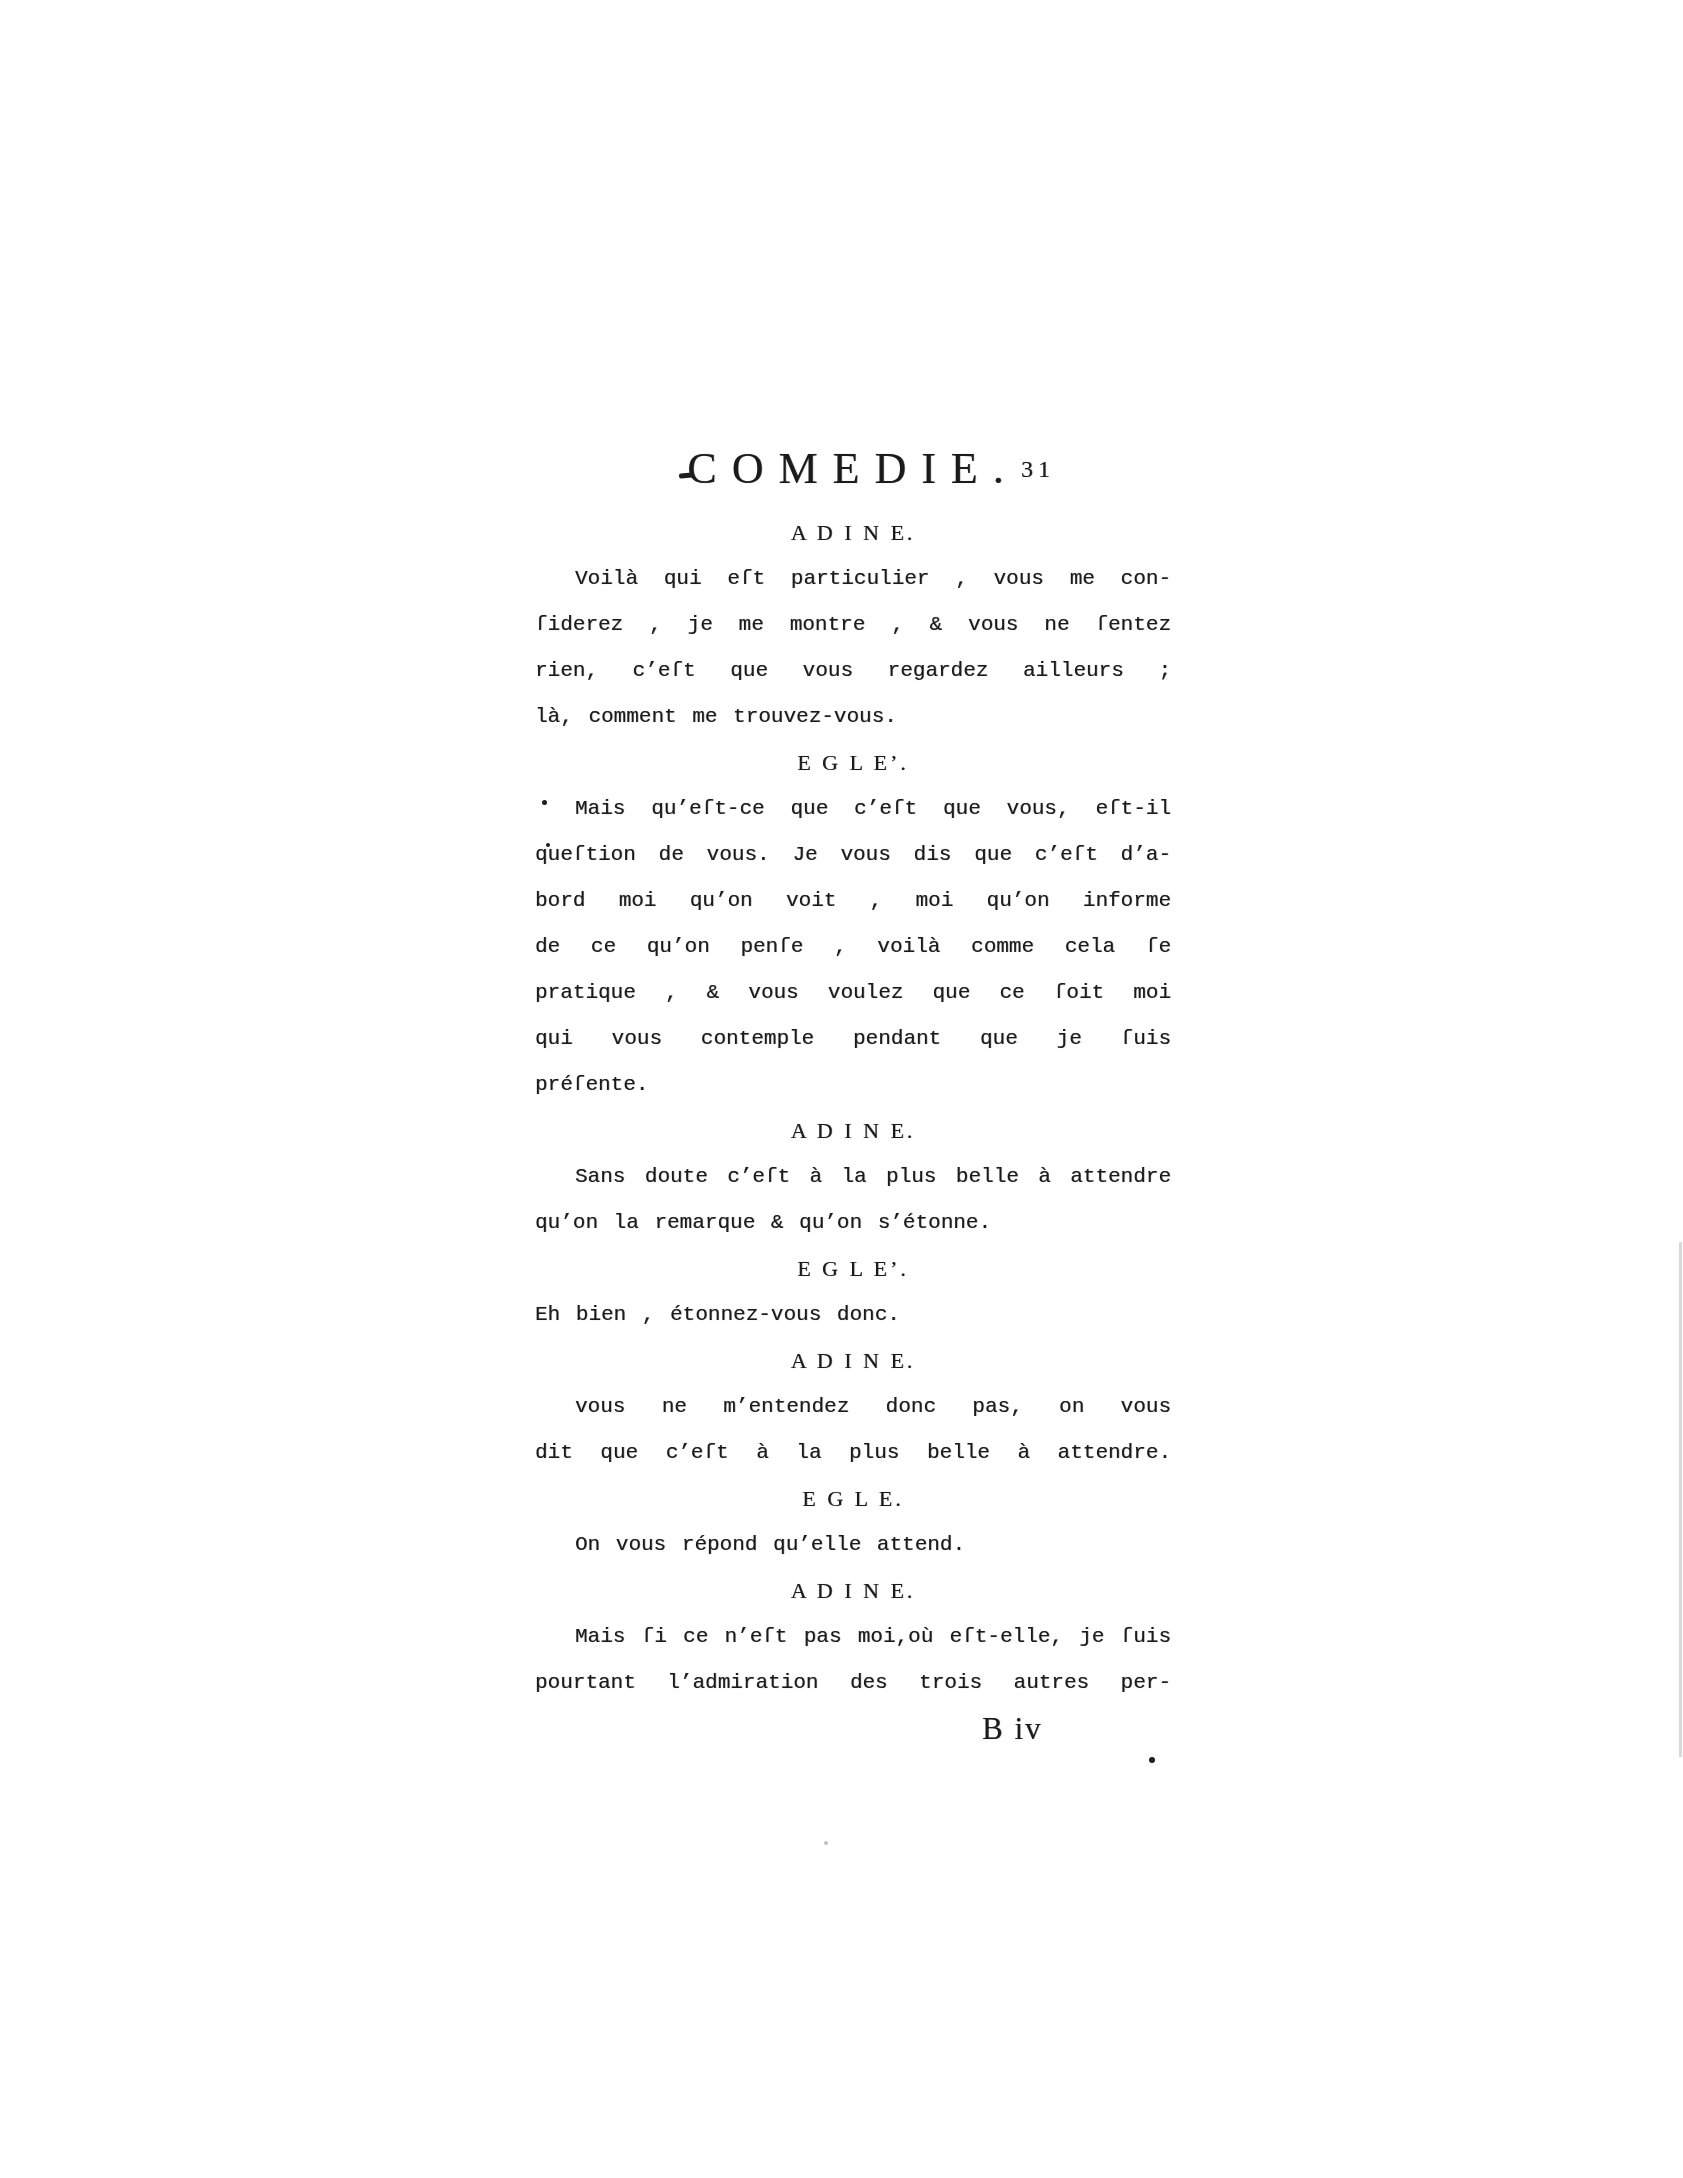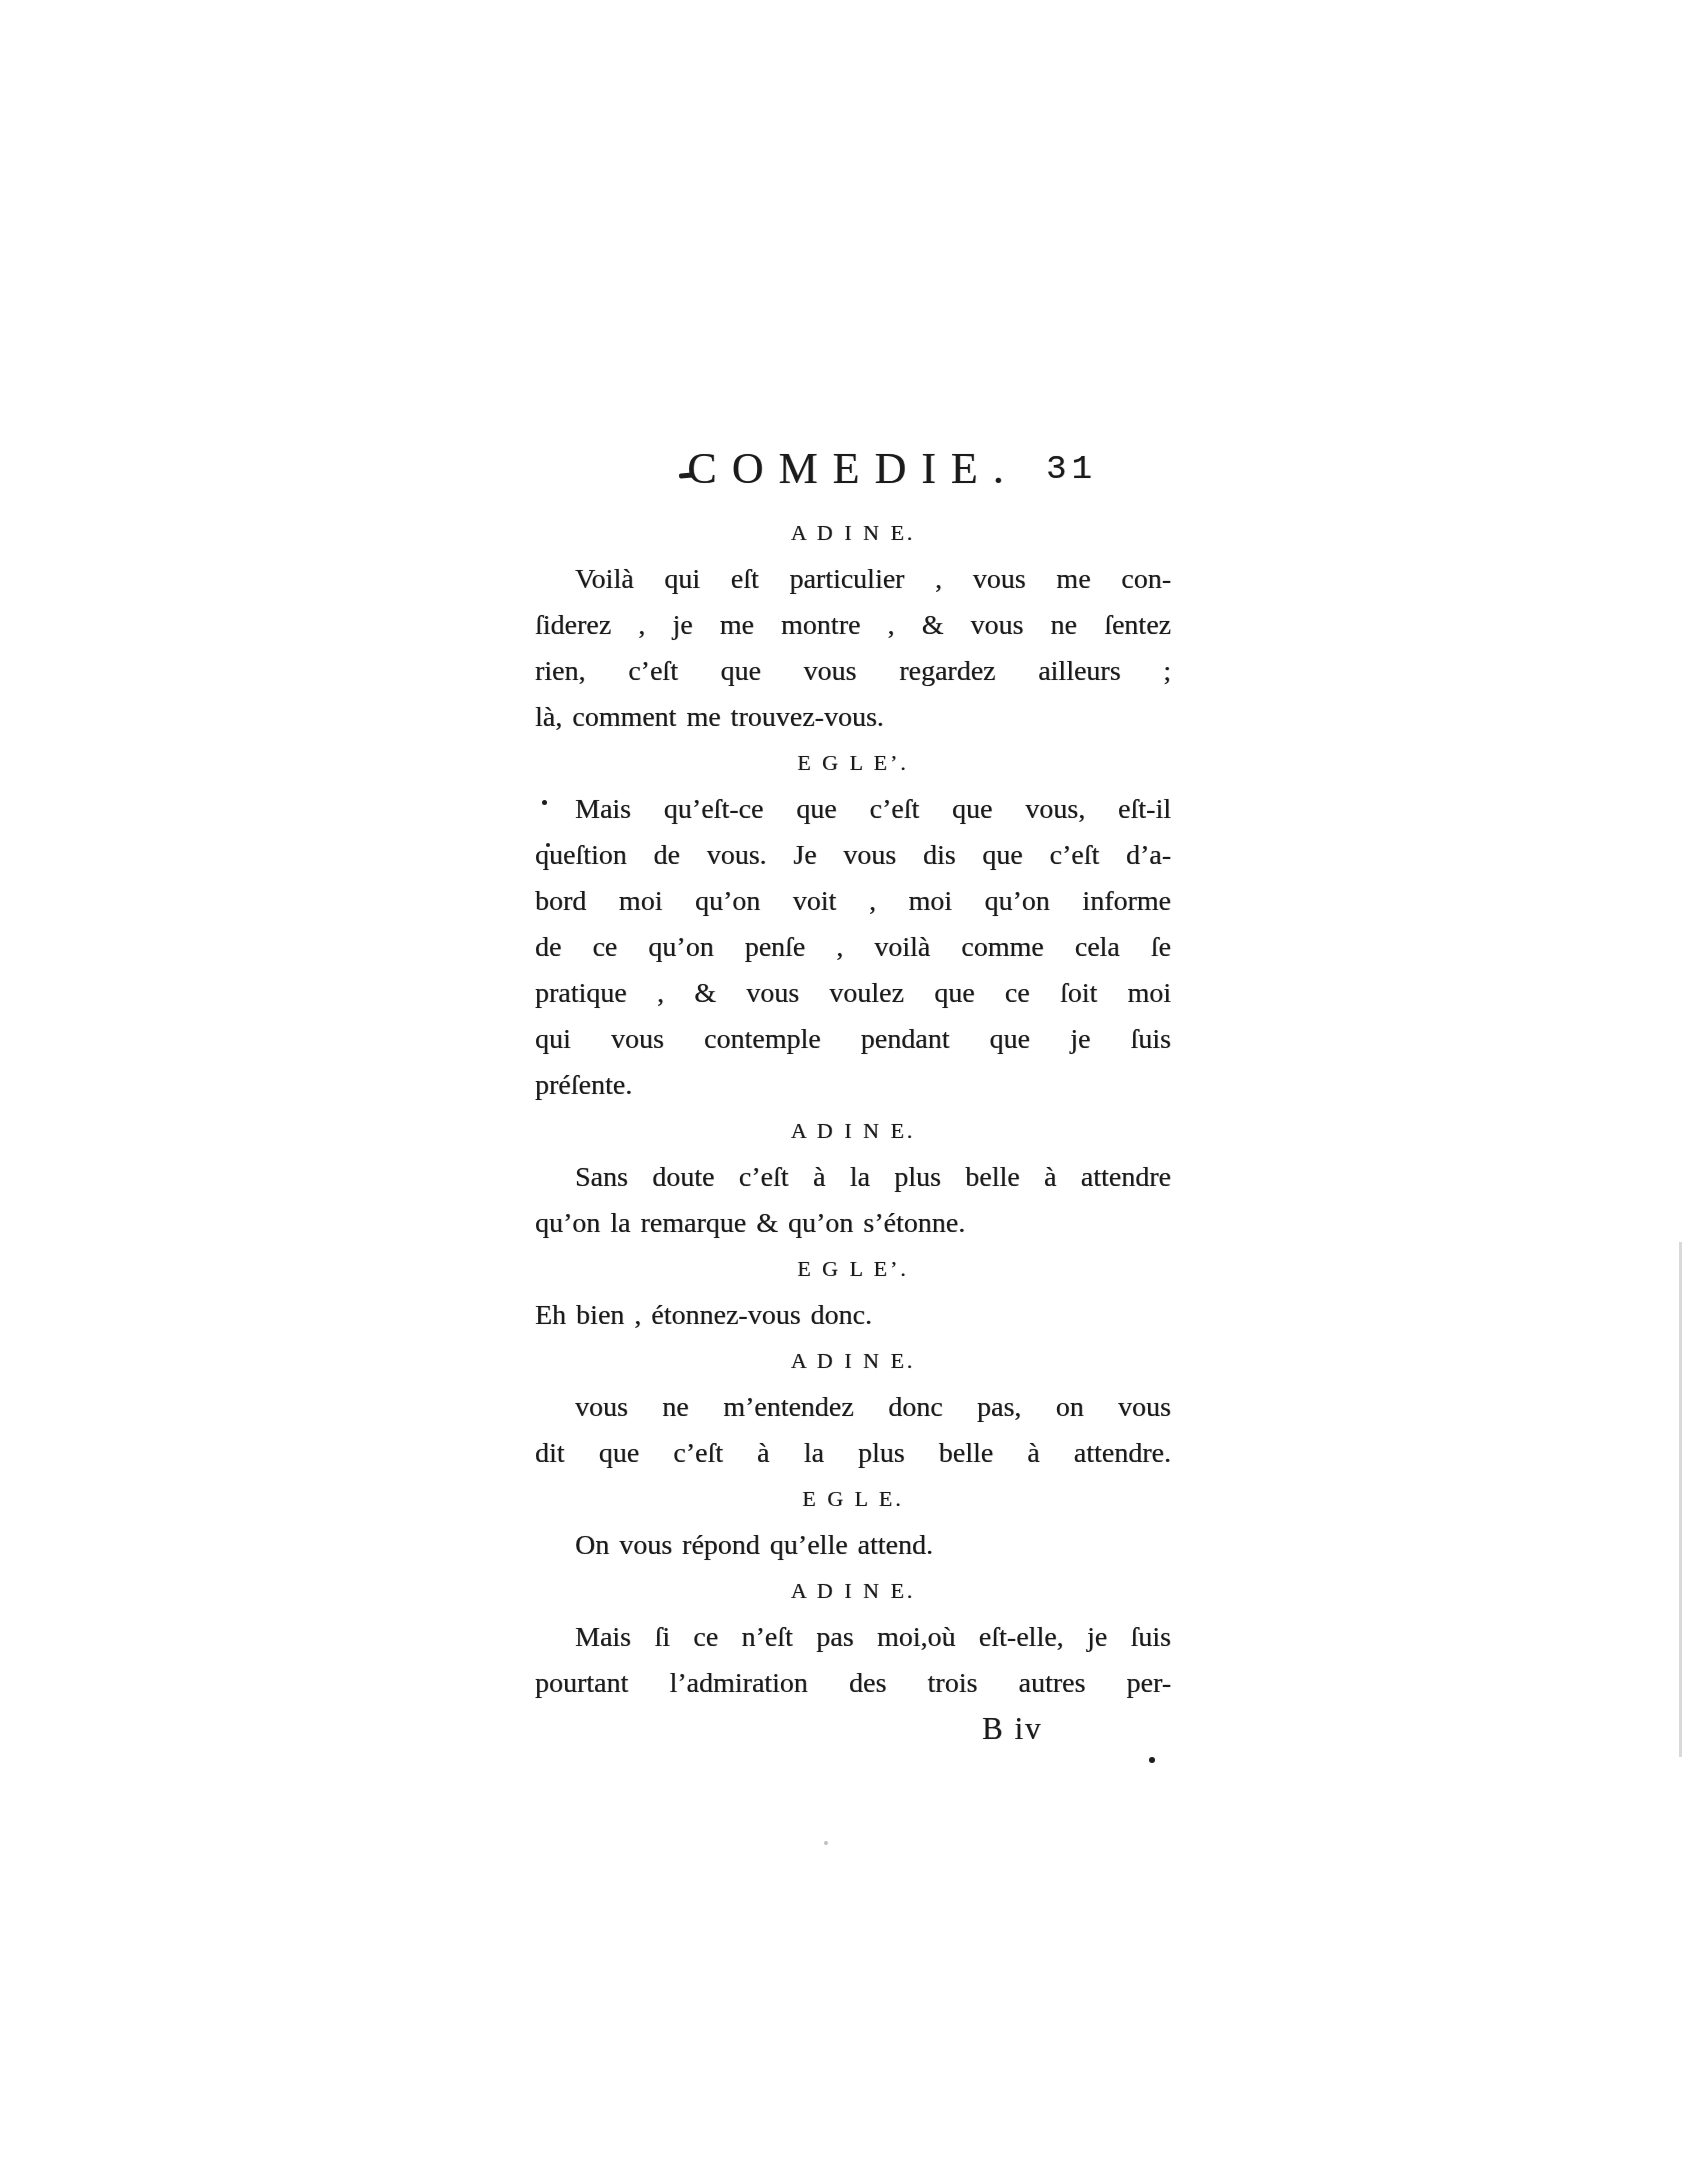--- a/index.html
+++ b/index.html
@@ -26,39 +26,39 @@
     text-align: center;
     font-size: 44px;
     line-height: 55px;
   }
   .title {
     display: inline-block;
     letter-spacing: 15px;
   }
   .pagenum {
     position: absolute;
-    left: 511px; top: 8px;
-    font-size: 34px;
+    left: 486px; top: 8px;
+    font-size: 24px;
     letter-spacing: 5px;
     line-height: 40px;
-    font-family: Liberation Mono, monospace;
   }
   .sp {
     height: 46px; line-height: 46px;
     text-align: center;
     font-size: 22px;
     letter-spacing: 3px;
     white-space: nowrap;
   }
   .bl {
     height: 46px; line-height: 46px;
-    font-size: 28px;
+    font-size: 21px;
     word-spacing: 3px;
     text-align: justify;
     text-align-last: justify;
+    font-family: Liberation Mono, monospace;
   }
   .bl.last { text-align-last: left; }
   .bl.ind { text-indent: 40px; }
   .sig {
     height: 46px; line-height: 46px;
     font-size: 31px;
     letter-spacing: 2px;
     margin-left: 447px;
   }
   .speck {

